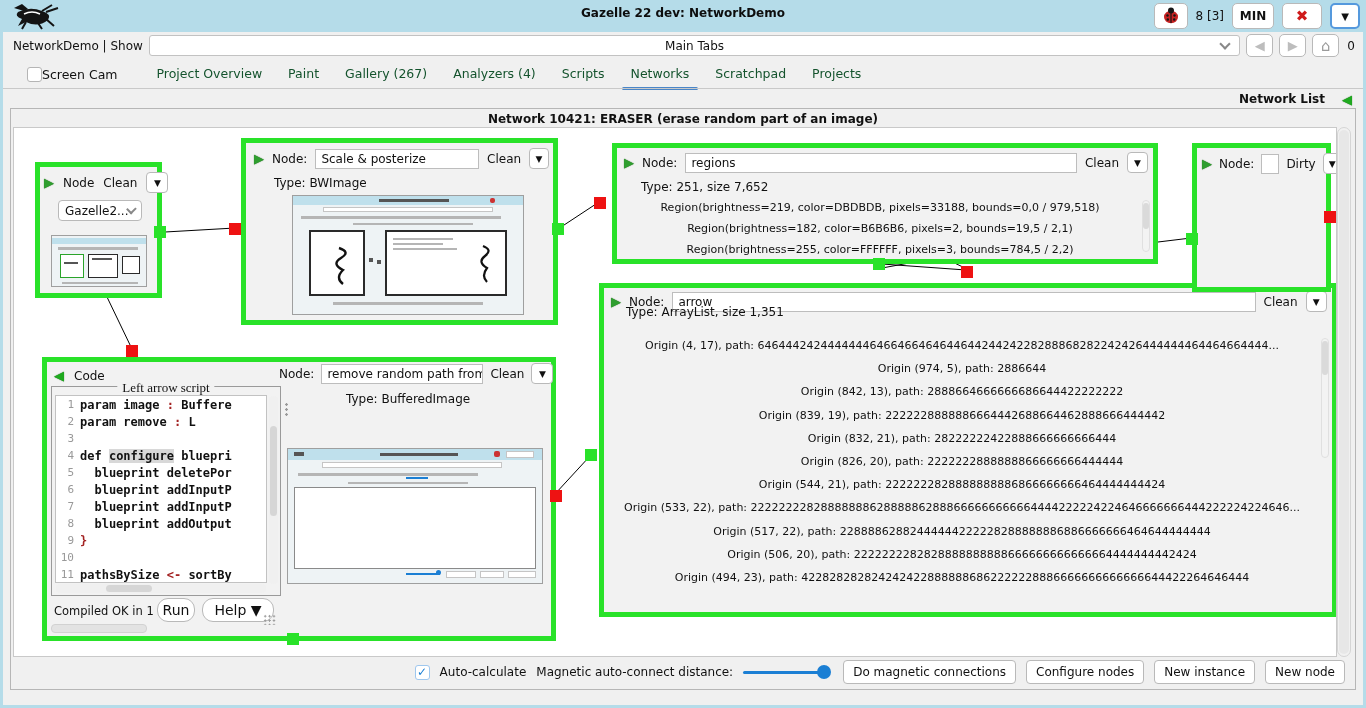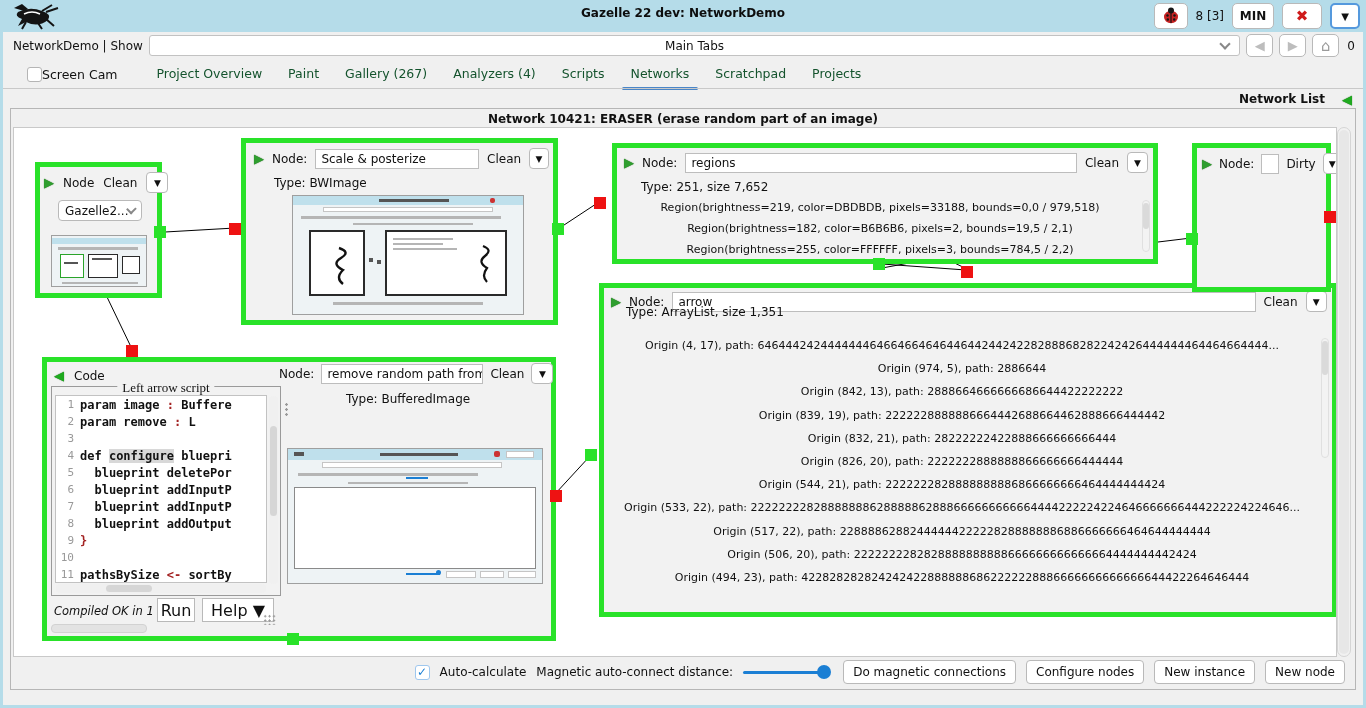--- a/index.html
+++ b/index.html
@@ -89,22 +89,22 @@
   .editor{position:absolute;left:3px;top:8px;right:13px;bottom:12px;background:#fff;border:1px solid #c2c2c2;overflow:hidden;font-family:"DejaVu Sans Mono",monospace;font-size:12px;}
   .cline{height:17px;display:flex;align-items:center;white-space:pre;}
   .cline .ln{width:18px;text-align:right;color:#999;margin-right:6px;flex:none;font-size:11px;}
   .cline .ct{white-space:pre;font-weight:bold;}
   .cline .red{color:#a32222;}
   .cline .hl{background:#d8d8d8;}
   .ed-vscroll{position:absolute;right:2px;top:9px;width:9px;height:188px;background:#f0f0f0;border-radius:4px;}
   .ed-vscroll .thumb{position:absolute;left:1px;right:1px;top:30px;height:90px;background:#d6d6d6;border-radius:4px;}
   .ed-hscroll{position:absolute;left:4px;bottom:2px;height:9px;right:14px;background:#f0f0f0;border-radius:4px;}
   .ed-hscroll .thumb{position:absolute;top:1px;bottom:1px;left:50px;width:46px;background:#d6d6d6;border-radius:4px;}
-  .smallbtn{background:#fff;border:1px solid var(--bdr);border-radius:0;font-size:16px;display:flex;align-items:center;justify-content:center;position:absolute;}
-  .statuslabel{position:absolute;font-size:11.5px;white-space:nowrap;font-style:italic;}
+  .smallbtn{background:#fff;border:1px solid var(--bdr);border-radius:11px;font-size:14px;display:flex;align-items:center;justify-content:center;position:absolute;}
+  .statuslabel{position:absolute;font-size:11.5px;white-space:nowrap;}
   .pbar{position:absolute;background:#e3e3e3;border:1px solid #d2d2d2;border-radius:4px;}
   .grip{position:absolute;width:13px;height:11px;background-image:radial-gradient(#9a9a9a 1px,transparent 1.2px);background-size:4.4px 4.4px;}
 
   
   .bottombar{position:absolute;left:2px;right:2px;bottom:2px;height:30px;display:flex;align-items:center;justify-content:flex-end;gap:10px;padding-right:8px;background:var(--bg);}
   .cb-checked{width:15px;height:15px;background:#fff;border:1px solid #9ec7ee;border-radius:3px;color:var(--blue);font-size:12px;display:flex;align-items:center;justify-content:center;font-weight:bold;}
   .bb-label{font-size:12px;white-space:nowrap;}
   .slider{width:86px;height:16px;position:relative;margin-right:4px;}
   .slider .track{position:absolute;left:0;right:0;top:7px;height:3px;background:var(--blue);border-radius:2px;}
   .slider .knob{position:absolute;right:-2px;top:1px;width:14px;height:14px;border-radius:50%;background:var(--blue);}

